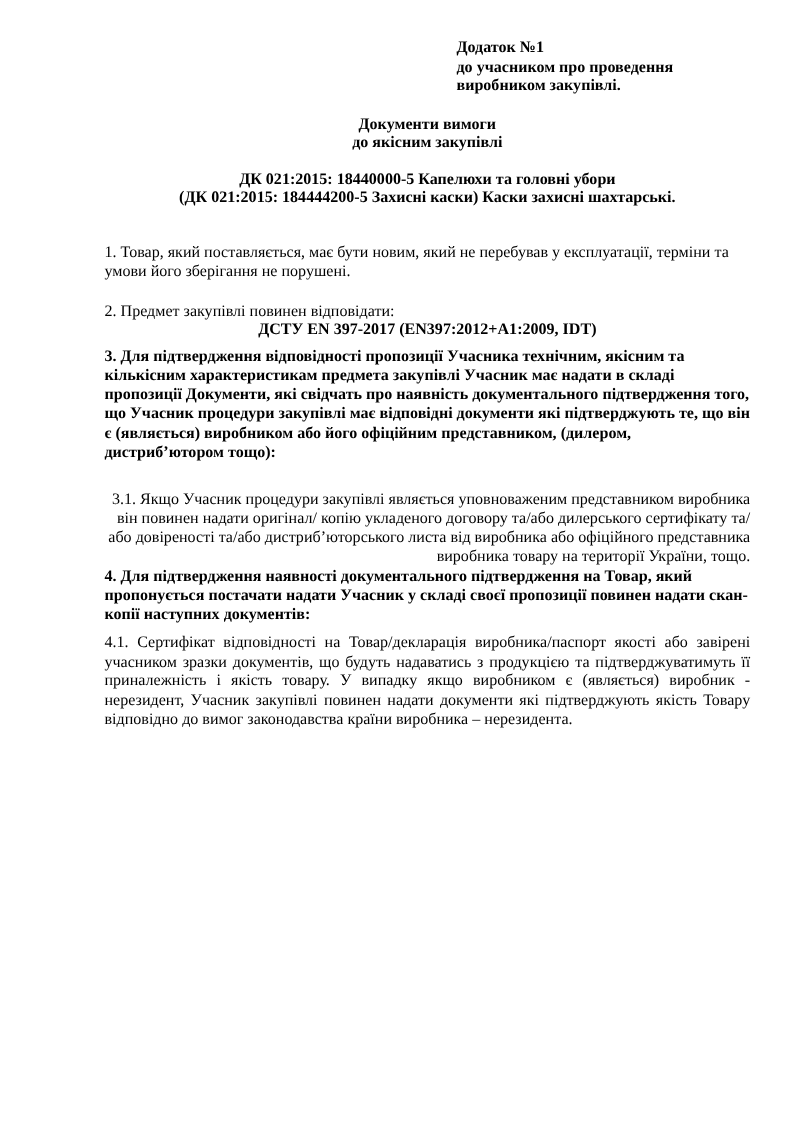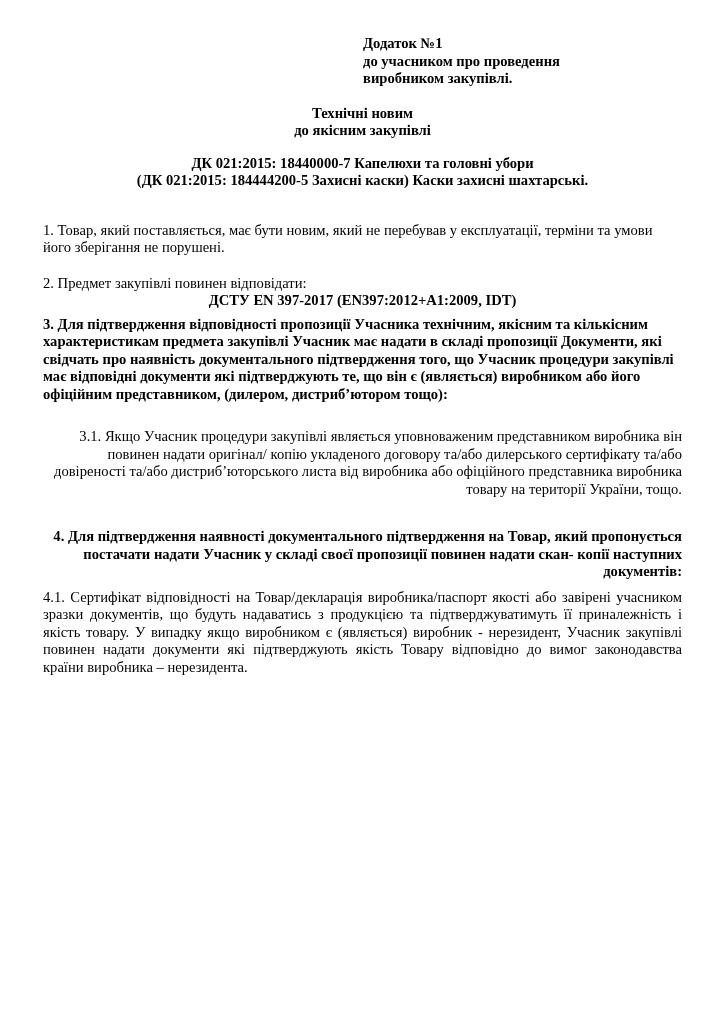--- a/index.html
+++ b/index.html
@@ -10,21 +10,21 @@
   .page {
     position: relative;
     width: 724px;
     height: 1024px;
     background: #ffffff;
     color: #000000;
     font-family: "Liberation Serif", "DejaVu Serif", serif;
     font-size: 14.6px;
     line-height: 17.5px;
     box-sizing: border-box;
-    padding: 35px 42px 0 43px;
+    padding: 35px 42px 0 95px;
     overflow: hidden;
   }
   .annex-block {
     margin-left: 320px;
     font-weight: bold;
   }
   .doc-title {
     margin-top: 17px;
     text-align: center;
     font-weight: bold;
@@ -33,41 +33,41 @@
     margin-top: 15px;
     text-align: center;
     font-weight: bold;
   }
   .para { margin: 0; }
   .p1   { margin-top: 32px; }
   .p2   { margin-top: 18px; }
   .p2-standard { font-weight: bold; text-align: center; }
   .p3   { margin-top: 6px; font-weight: bold; }
   .p3-1 { margin-top: 25px; text-align: right; }
-  .p4   { margin-top: 30px; font-weight: bold; text-align: right; }
+  .p4   { font-weight: bold; }
   .p4-1 { margin-top: 8px; text-align: justify; }
 </style>
 </head>
 <body>
 
 <div class="page">
 
   <div class="annex-block">
     <div>Додаток №1</div>
     <div>до учасником про проведення</div>
     <div>виробником закупівлі.</div>
   </div>
 
   <div class="doc-title">
-    <div>Технічні новим</div>
+    <div>Документи вимоги</div>
     <div>до якісним закупівлі</div>
   </div>
 
   <div class="subject-heading">
-    <div>ДК 021:2015: 18440000-7 Капелюхи та головні убори</div>
+    <div>ДК 021:2015: 18440000-5 Капелюхи та головні убори</div>
     <div>(ДК 021:2015: 184444200-5 Захисні каски) Каски захисні шахтарські.</div>
   </div>
 
   <p class="para p1">1. Товар, який поставляється, має бути новим, який не перебував у експлуатації, терміни та умови його зберігання не порушені.</p>
 
   <div class="para p2">
     <div>2. Предмет закупівлі повинен відповідати:</div>
     <div class="p2-standard">ДСТУ EN 397-2017 (EN397:2012+A1:2009, IDT)</div>
   </div>
 

